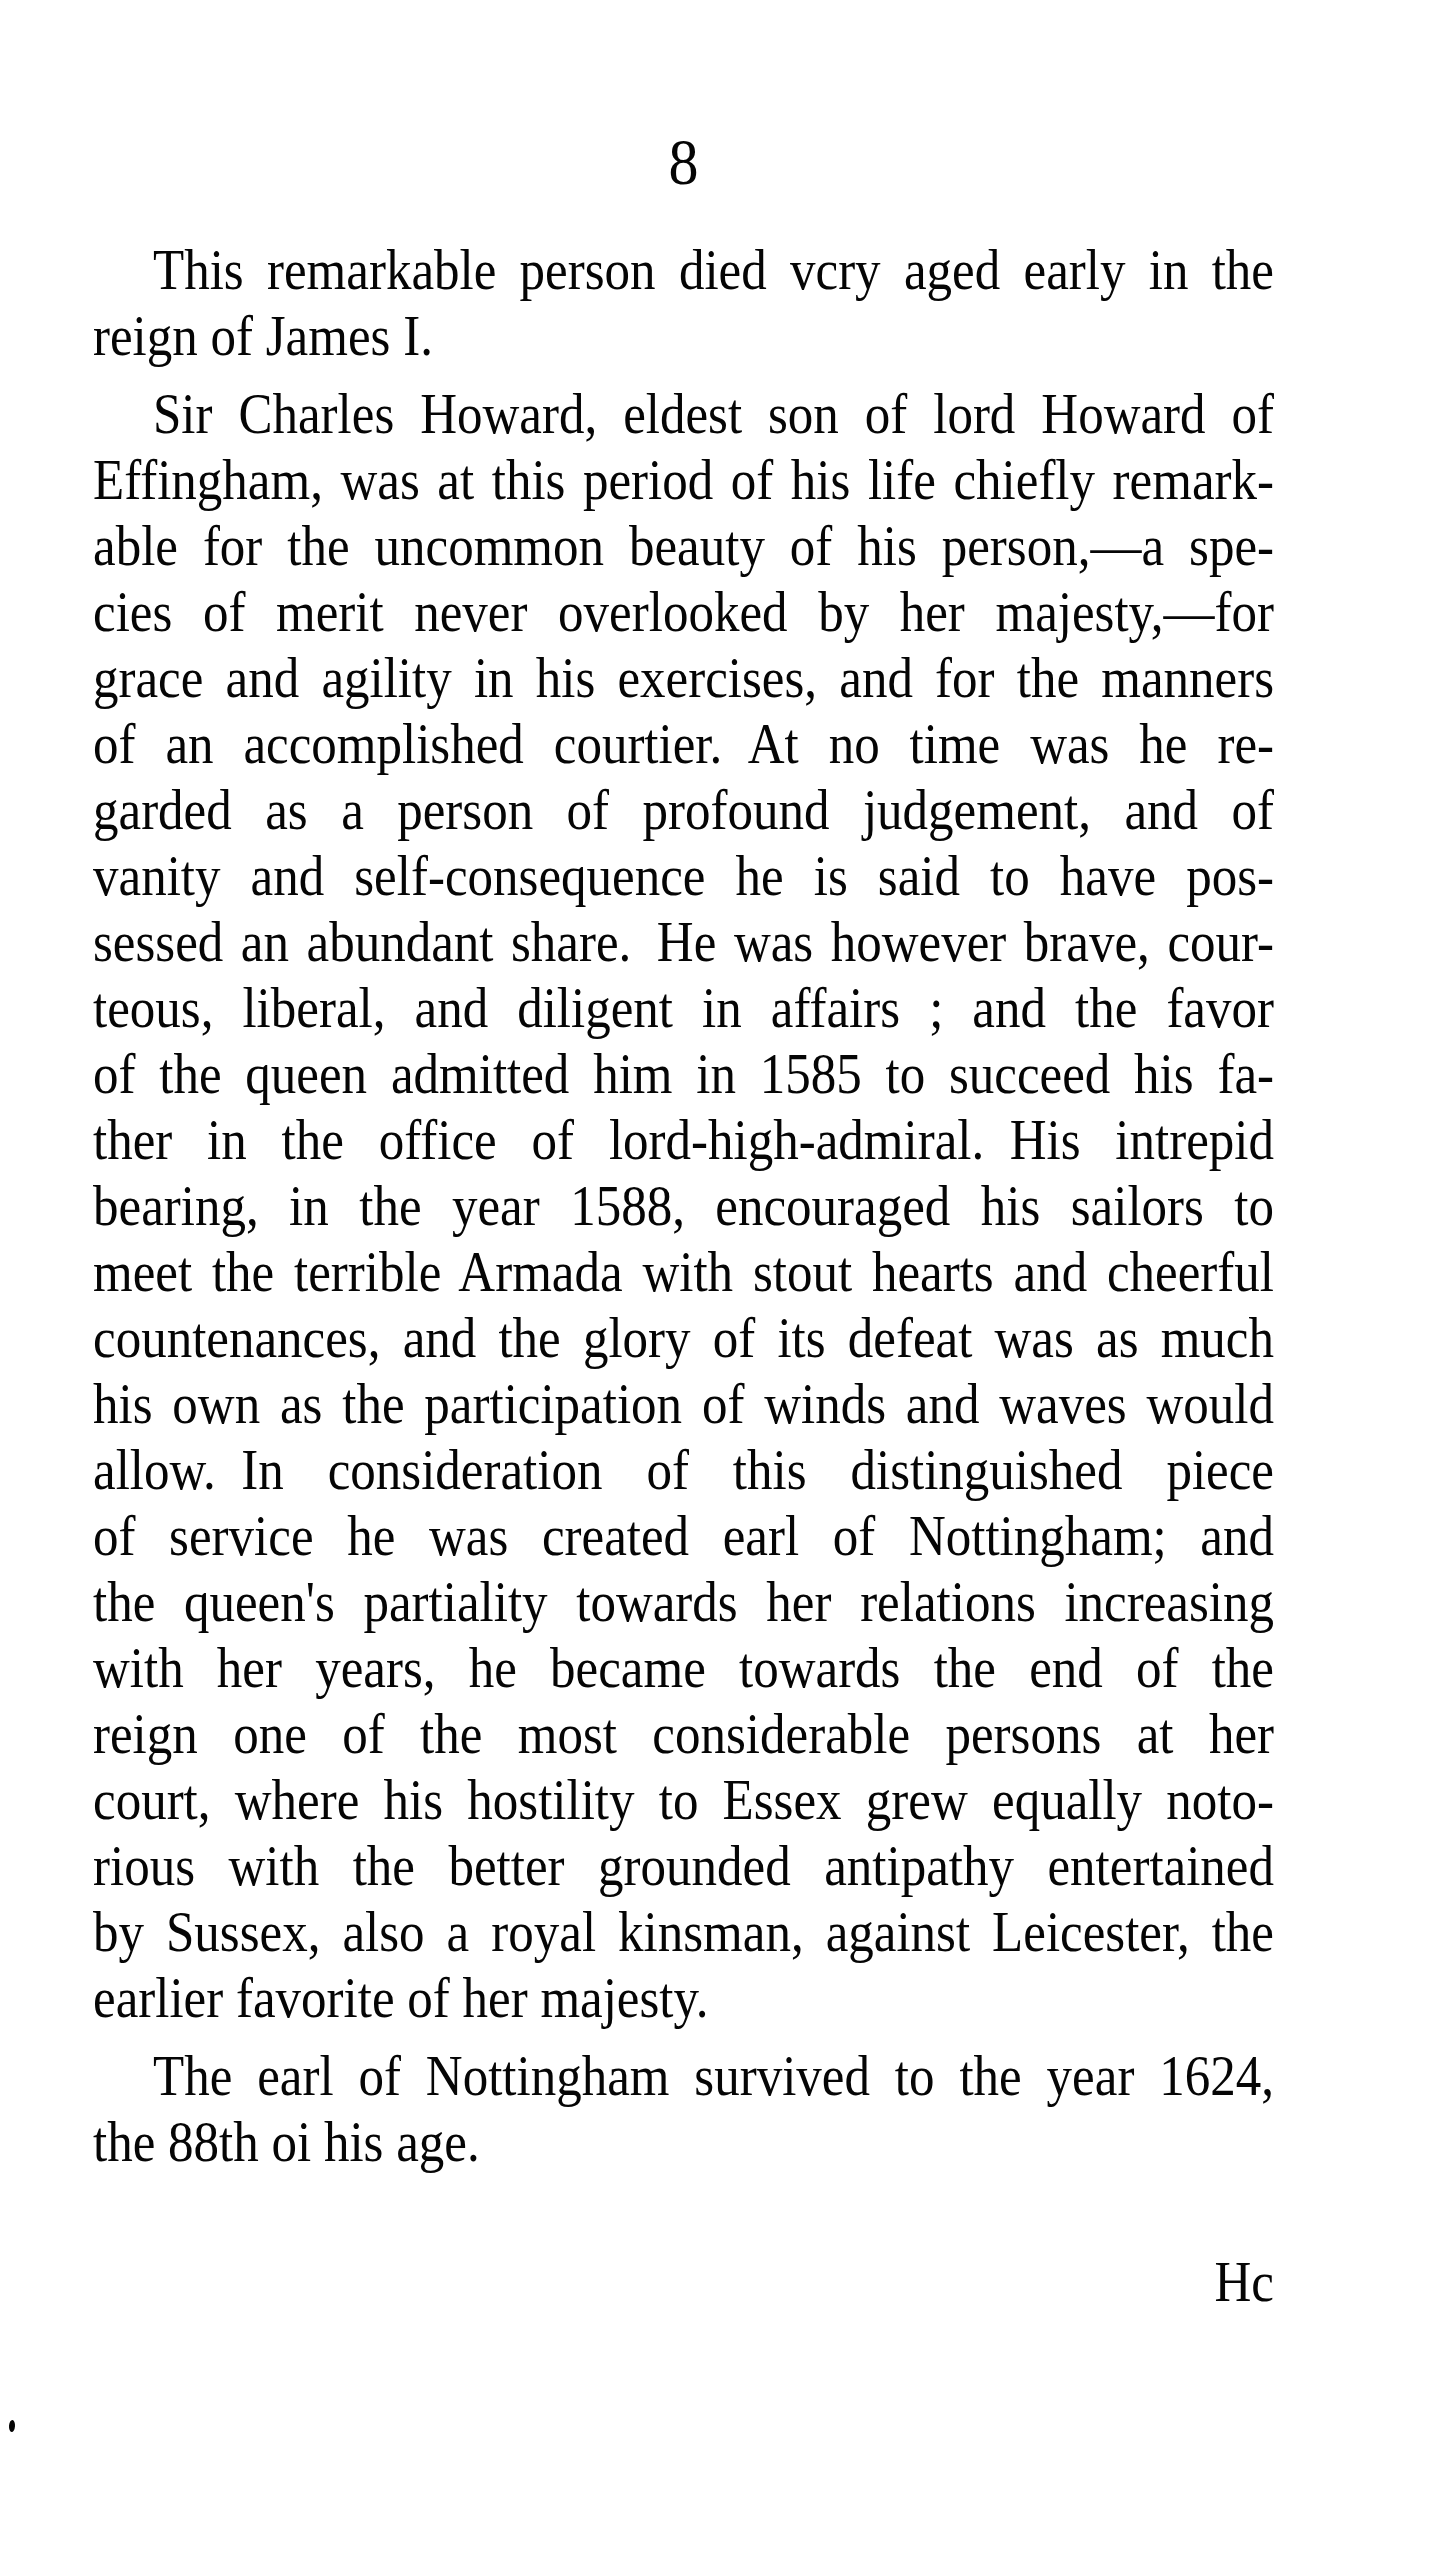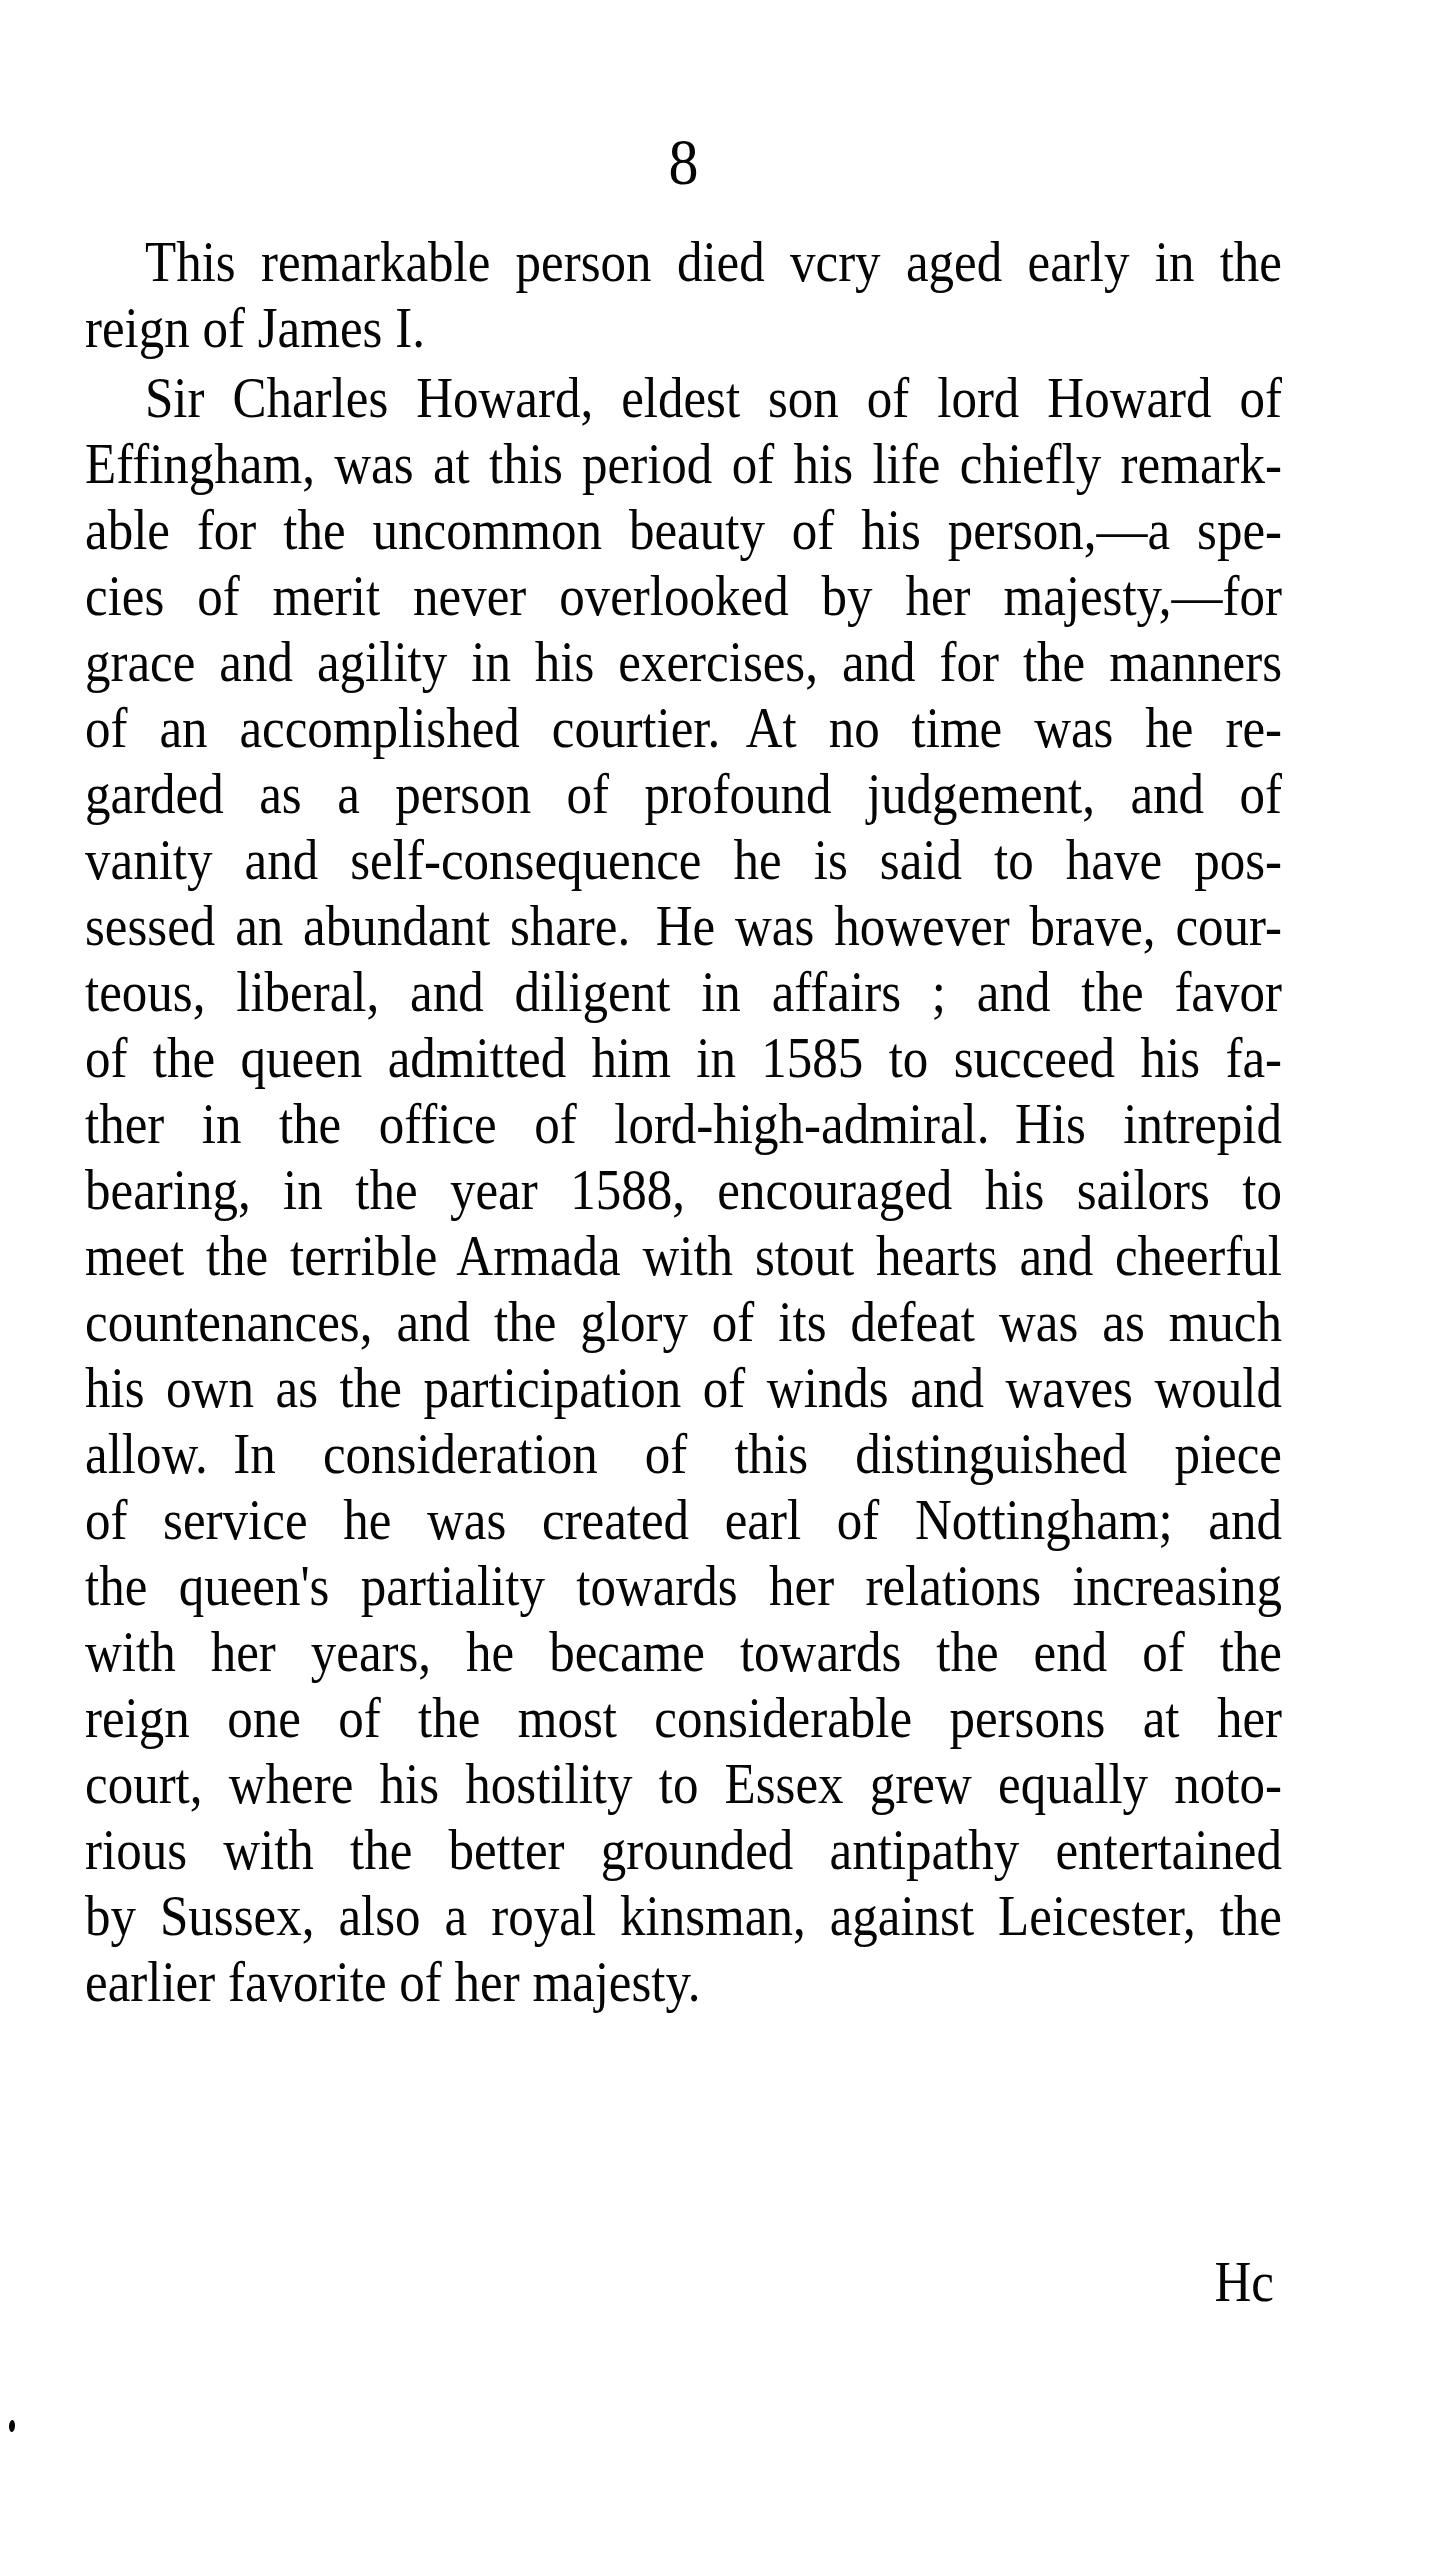--- a/index.html
+++ b/index.html
@@ -31,21 +31,21 @@
     transform: scaleY(1.10);
   }
   .text-block {
     position: absolute;
     top: 225px;
     left: 81px;
     width: 1205px;
     font-size: 51px;
     line-height: 66px;
   }
-  .para { margin: 4px; padding: 0; }
+  .para { margin: 12px; padding: 0; }
   .line {
     height: 66px;
     white-space: normal;
     transform: scaleY(1.12);
     transform-origin: 50% 50%;
   }
   .line.jl {
     text-align: justify;
     text-align-last: justify;
   }
@@ -108,19 +108,23 @@
         <div class="line jl">allow. In consideration of this distinguished piece</div>
         <div class="line jl">of service he was created earl of Nottingham; and</div>
         <div class="line jl">the queen's partiality towards her relations increasing</div>
         <div class="line jl">with her years, he became towards the end of the</div>
         <div class="line jl">reign one of the most considerable persons at her</div>
         <div class="line jl">court, where his hostility to Essex grew equally noto-</div>
         <div class="line jl">rious with the better grounded antipathy entertained</div>
         <div class="line jl">by Sussex, also a royal kinsman, against Leicester, the</div>
         <div class="line last">earlier favorite of her majesty.</div>
       </div>
+      <div class="para">
+        <div class="line jl indent">The earl of Nottingham survived to the year 1624,</div>
+        <div class="line last">the 88th oi his age.</div>
+      </div>
     </main>
 
   <div class="catchword">Hc</div>
 
   <div class="ink-speck"></div>
 </div>
 
 
 </body></html>

